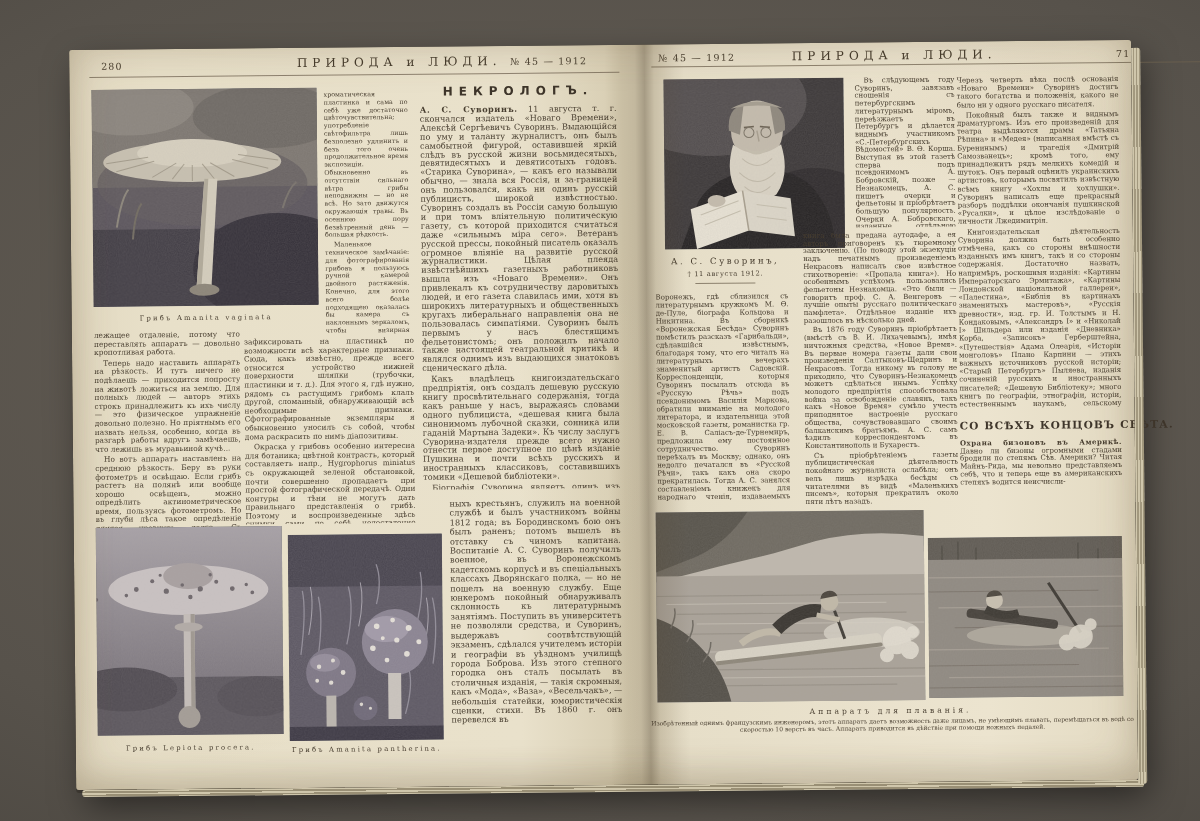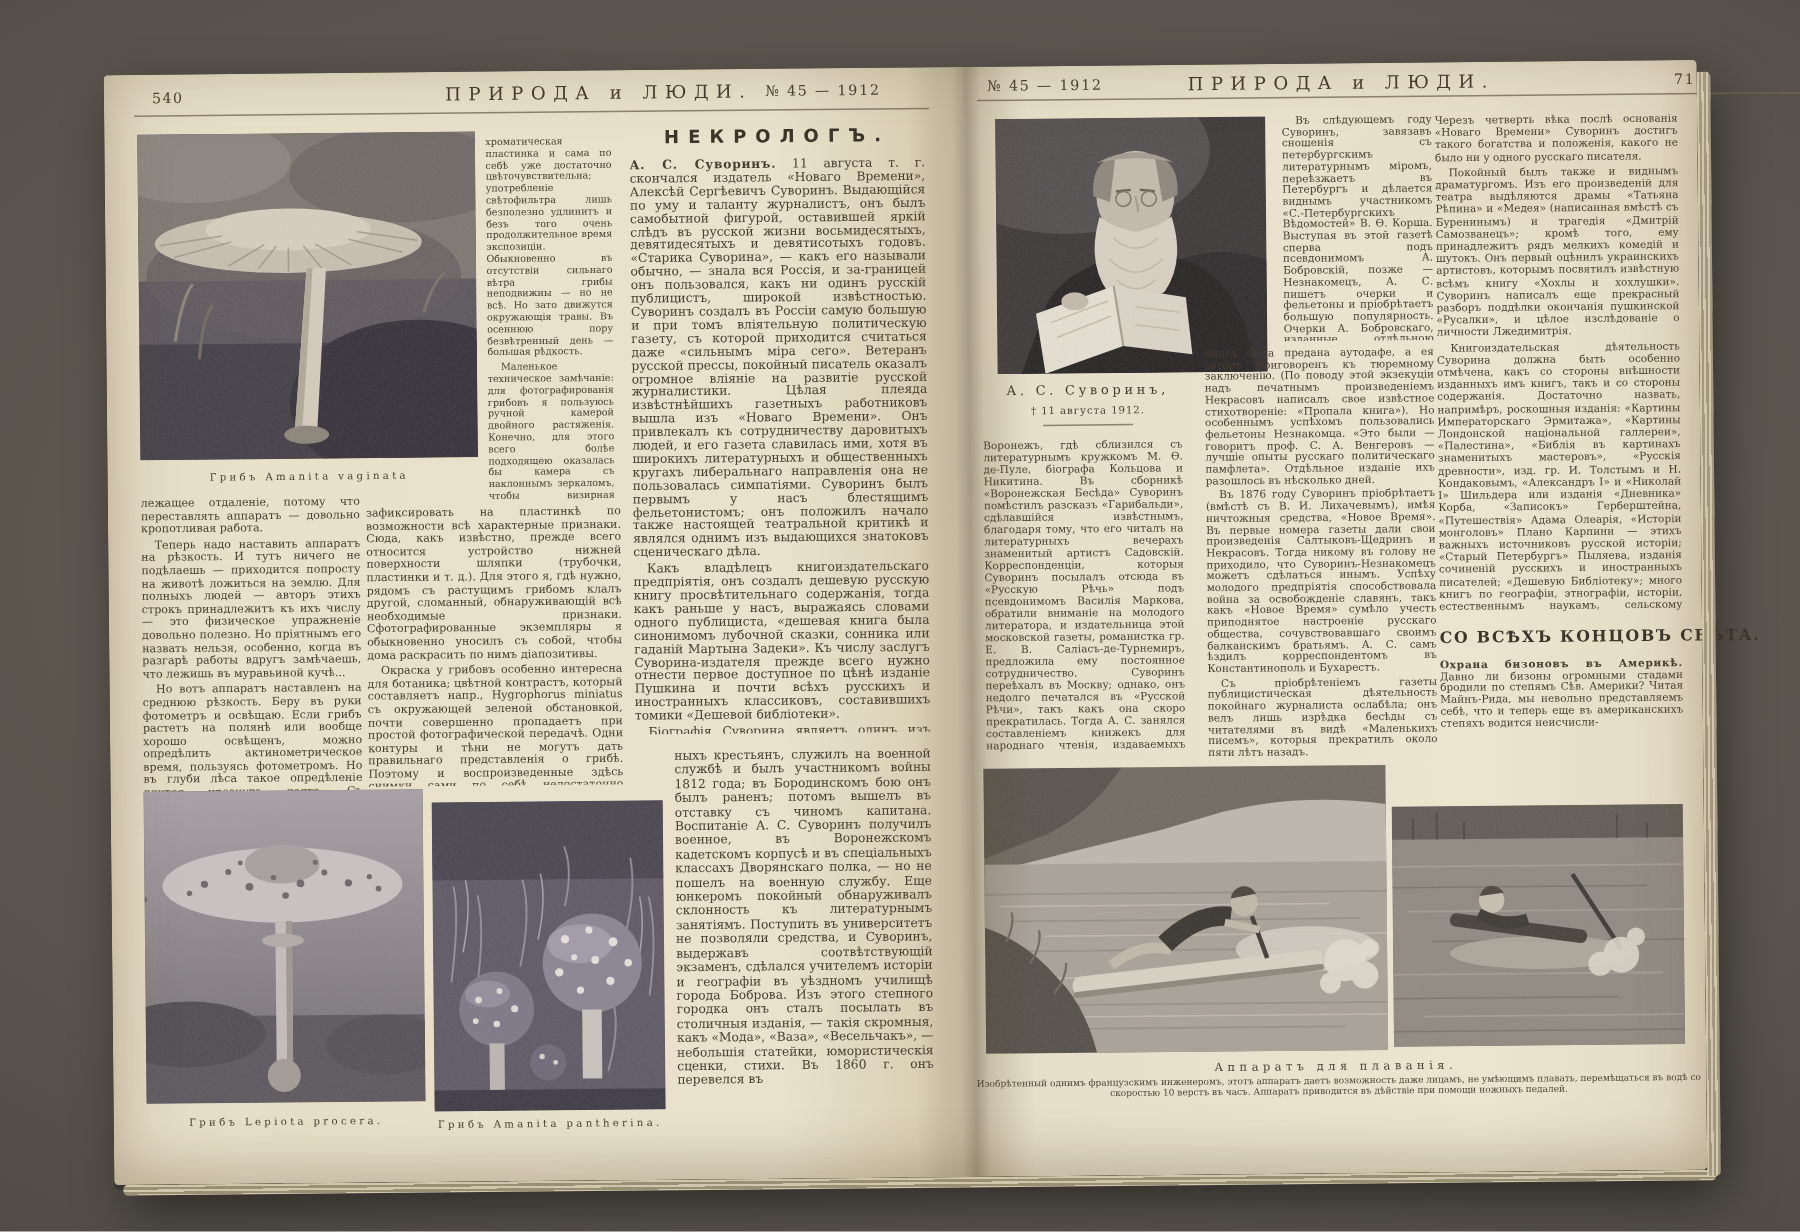--- a/index.html
+++ b/index.html
@@ -48,21 +48,21 @@
   .swimcap{font-size:6px;line-height:7.4px;text-align:center;color:#4f4537}
   .photo{overflow:hidden;background:#777}
   .photo svg{display:block;width:100%;height:100%}
   b.lead{letter-spacing:.5px}
 </style>
 </head>
 <body>
 
 <div class="book">
 
-  <div class="abs hnum" style="left:32px;top:11px">540</div>
+  <div class="abs hnum" style="left:32px;top:11px">280</div>
   <div class="abs htitle" style="left:150px;top:8px;width:360px">ПРИРОДА и ЛЮДИ.</div>
   <div class="abs hissue" style="left:408px;top:10px;width:110px;text-align:right">№ 45 — 1912</div>
   <div class="abs rule" style="left:20px;top:27px;width:530px"></div>
 
   <div class="abs photo" style="left:22px;top:40px;width:225px;height:217px">
     <svg viewBox="0 0 225 217" preserveAspectRatio="none">
       <defs>
           <filter id="g1">
             <feTurbulence type="fractalNoise" baseFrequency="0.9" numOctaves="2" stitchTiles="stitch"></feTurbulence>
             <feColorMatrix type="matrix" values="0 0 0 0 0.45 0 0 0 0 0.42 0 0 0 0 0.40 0 0 0 0.20 0"></feColorMatrix>

